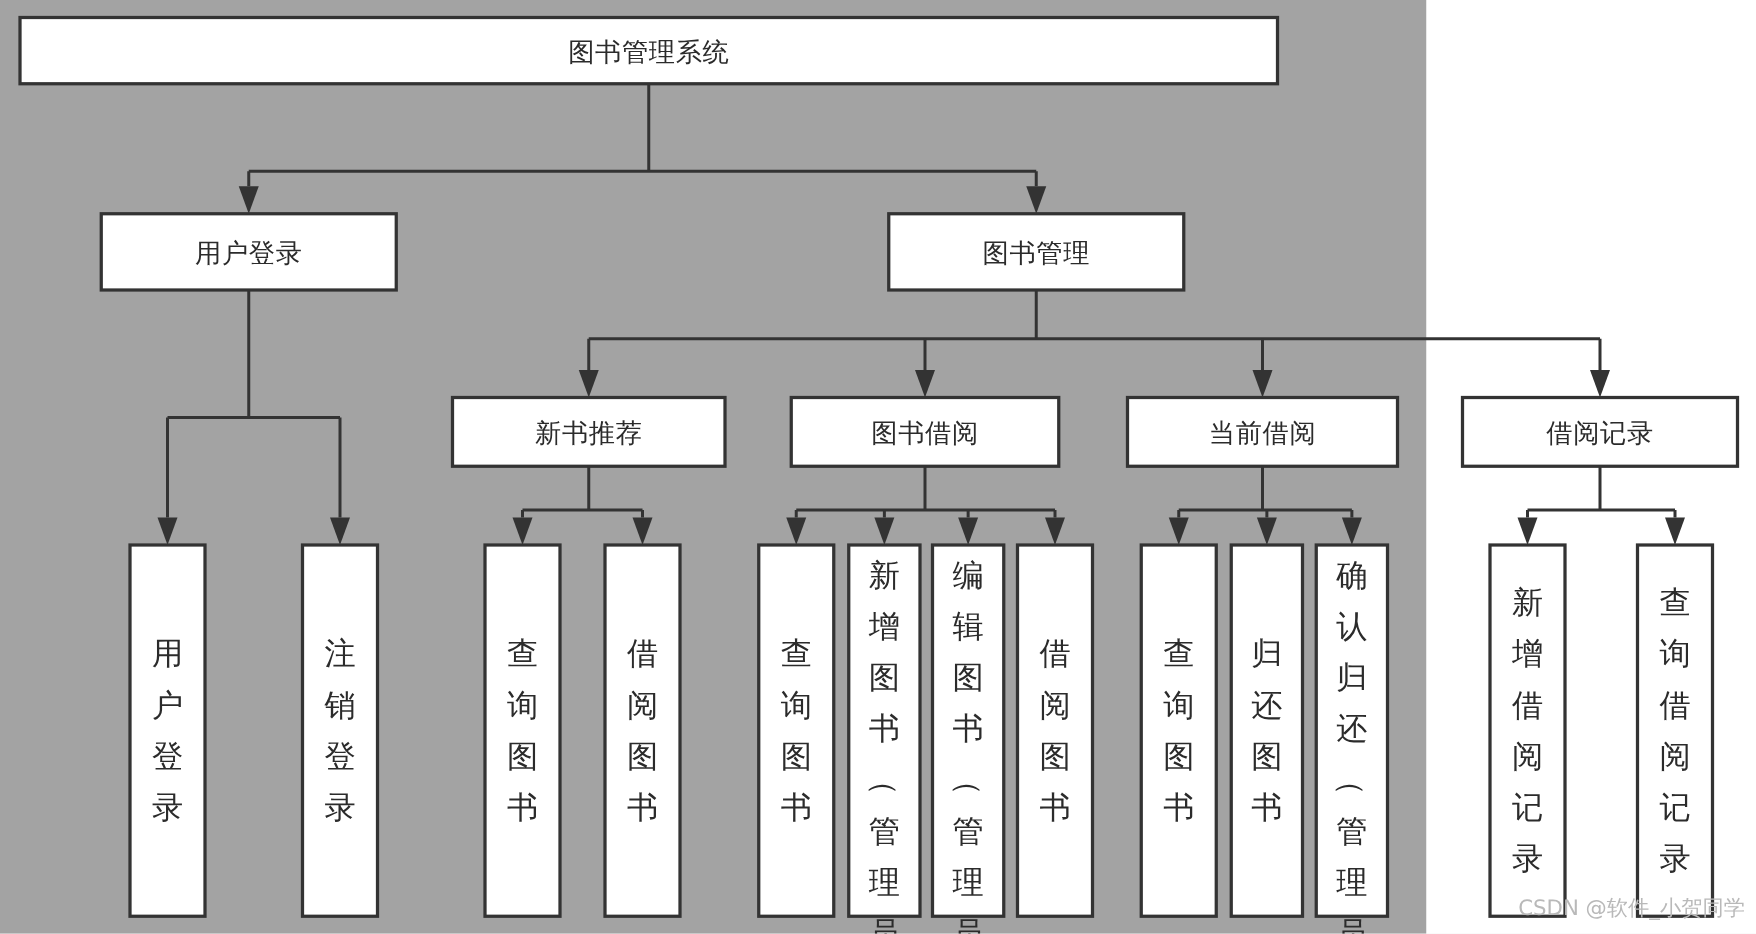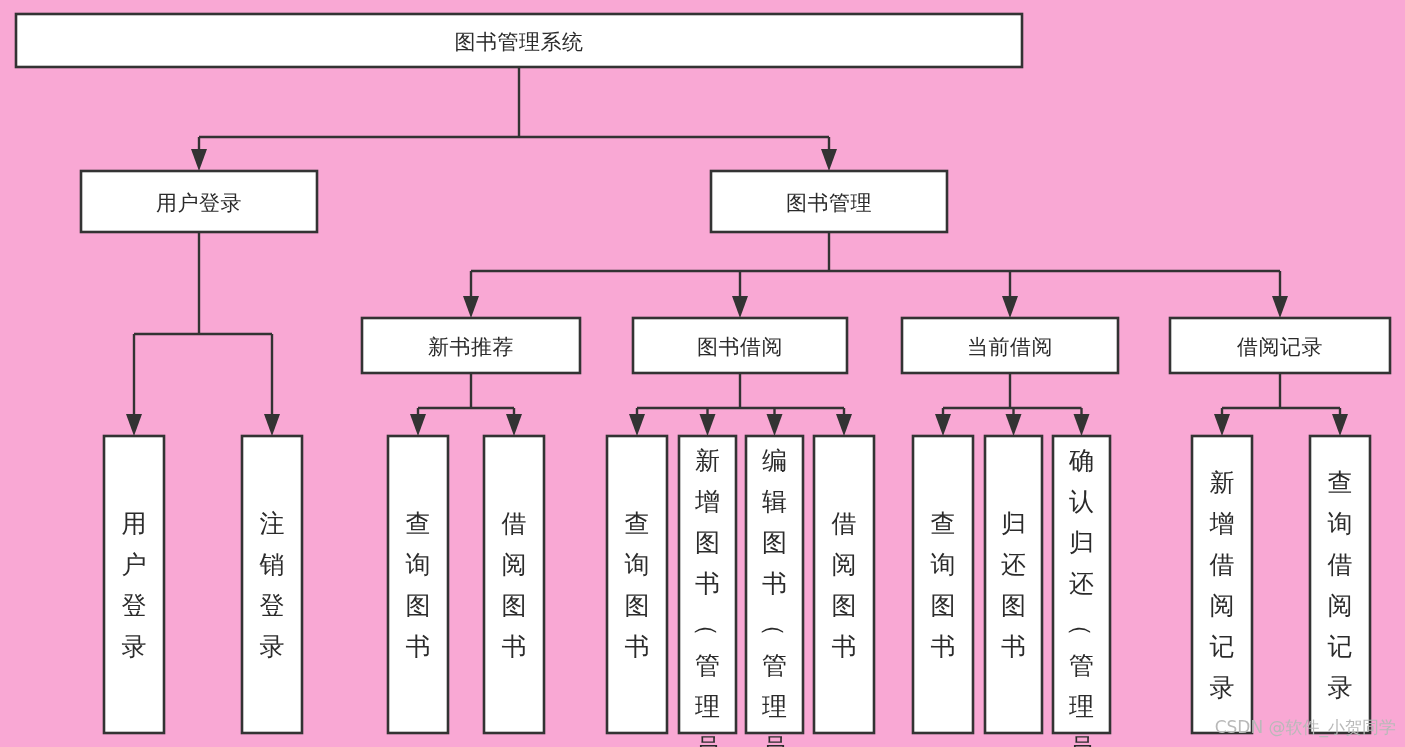--- a/index.html
+++ b/index.html
@@ -9,23 +9,23 @@
     background: #ffffff;
   }
   body {
     width: 1405px;
     height: 747px;
     font-family: "DejaVu Sans", "Liberation Sans", sans-serif;
     overflow: hidden;
   }
   #diagram-root {
     position: relative;
-    width: 1405px;
+    width: 1141px;
     height: 747px;
-    background: #f9a8d4;
+    background: #a3a3a3;
   }
   svg#tree-svg {
     position: absolute;
     left: 0;
     top: 0;
     width: 1405px;
     height: 747px;
     display: block;
   }
   .node-box {

